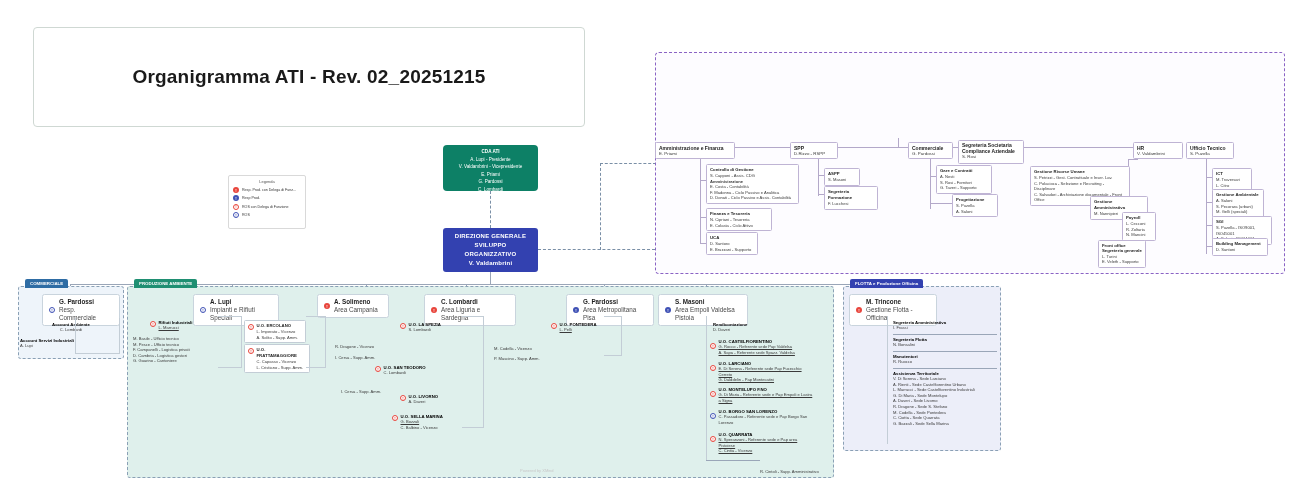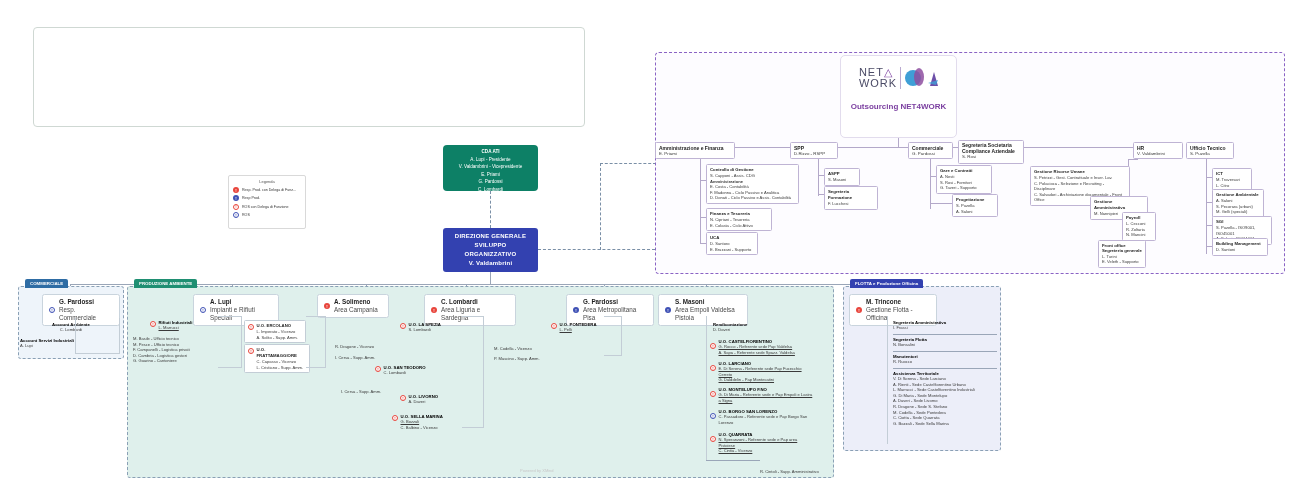--- a/index.html
+++ b/index.html
@@ -143,20 +143,21 @@
   .watermark {
     left: 520px; top: 468px; font-size: 4px; color: #c8c8c8;
   }
 </style>
 </head>
 <body>
 
 <div id="canvas">
 
   <div class="abs" id="title-card">
+    <div id="title-text">Organigramma ATI - Rev. 02_20251215</div>
   </div>
 
   <div class="abs" id="legend">
     <div class="ttl">Legenda</div>
     <div class="leg-row">
       <span class="dot red">!</span>
       <span class="lbl">Resp. Prod. con Delega di Funz...</span>
     </div>
     <div class="leg-row">
       <span class="dot blue">!</span>
@@ -199,36 +200,20 @@
   <div class="abs vline-t" style="left:70px; top:284px; height:6px;"></div>
   <div class="abs vline-t" style="left:232px; top:284px; height:6px;"></div>
   <div class="abs vline-t" style="left:366px; top:284px; height:6px;"></div>
   <div class="abs vline-t" style="left:466px; top:284px; height:6px;"></div>
   <div class="abs vline-t" style="left:604px; top:284px; height:6px;"></div>
   <div class="abs vline-t" style="left:706px; top:284px; height:6px;"></div>
   <div class="abs vline-t" style="left:892px; top:284px; height:6px;"></div>
 
   <div class="abs" id="n4w-wrap"></div>
 
-  <div class="abs" id="n4w-card">
-    <div class="n4w-logo">
-      <div>
-        <div class="n4w-text"><span>NET</span><span style="color:#7b3fa0;">△</span></div>
-        <div class="n4w-text"><span>WORK</span></div>
-      </div>
-      <div style="width:1px;height:22px;background:#b9a9d0;"></div>
-      <svg width="34" height="24" viewBox="0 0 34 24">
-        <circle cx="9" cy="12" r="8" fill="#3f9fd6"></circle>
-        <ellipse cx="15" cy="11" rx="5" ry="9" fill="#8e4fa0" opacity="0.85"></ellipse>
-        <path d="M26 20 l4 -14 l4 14 z" fill="#6d4fa8"></path>
-        <path d="M24 17 l10 -3 l-2 5 z" fill="#3f9fd6" opacity="0.8"></path>
-      </svg>
-    </div>
-    <div class="sub">Outsourcing NET4WORK</div>
-  </div>
 
   <div class="abs vline" style="left:898px; top:138px; height:9px;"></div>
   <div class="abs hline" style="left:695px; top:147px; width:480px;"></div>
   <div class="abs vline" style="left:695px; top:147px; height:6px;"></div>
   <div class="abs vline" style="left:818px; top:147px; height:6px;"></div>
   <div class="abs vline" style="left:930px; top:147px; height:6px;"></div>
   <div class="abs vline" style="left:985px; top:147px; height:6px;"></div>
   <div class="abs vline" style="left:1140px; top:147px; height:6px;"></div>
   <div class="abs vline" style="left:1205px; top:147px; height:6px;"></div>
 

